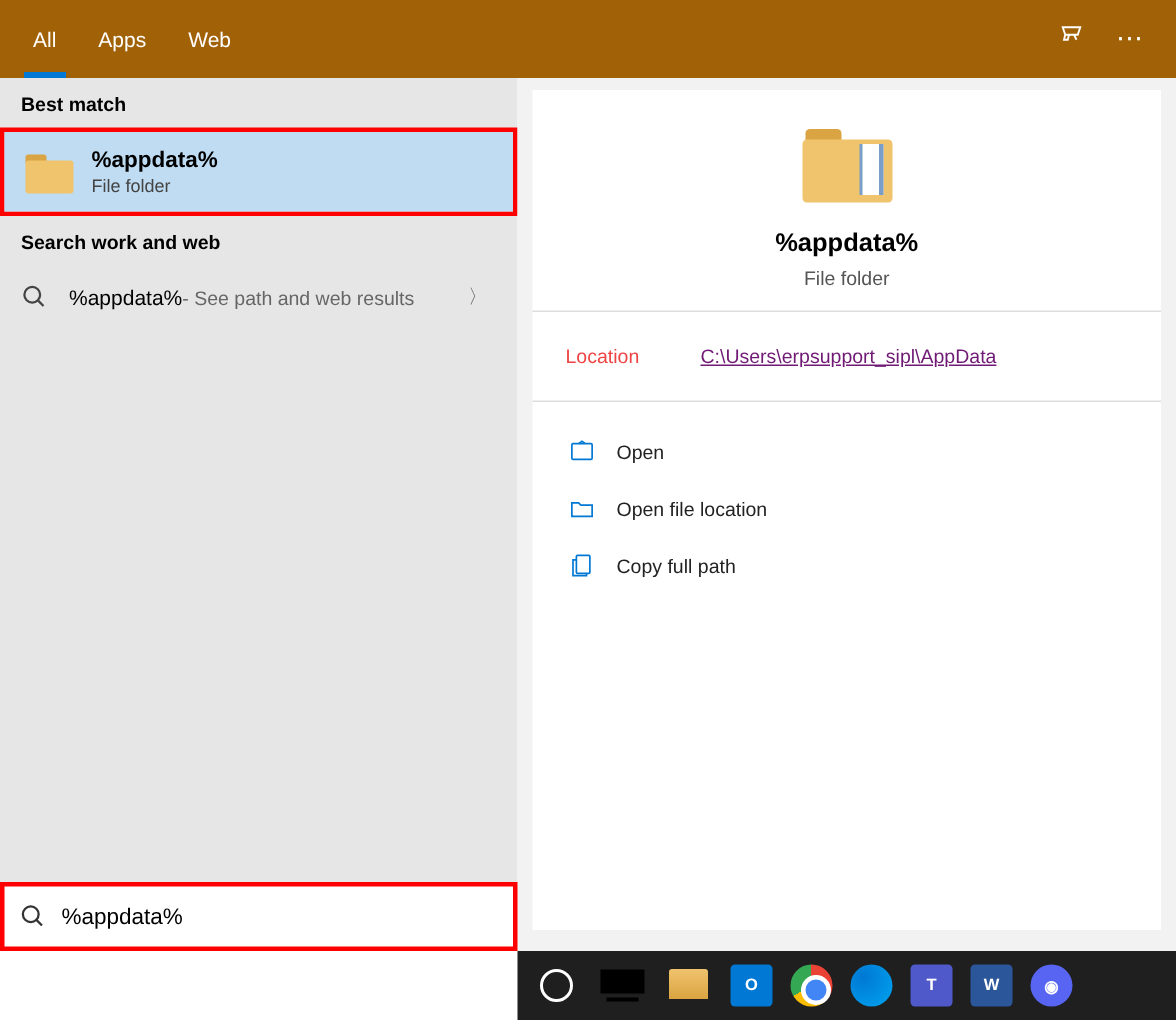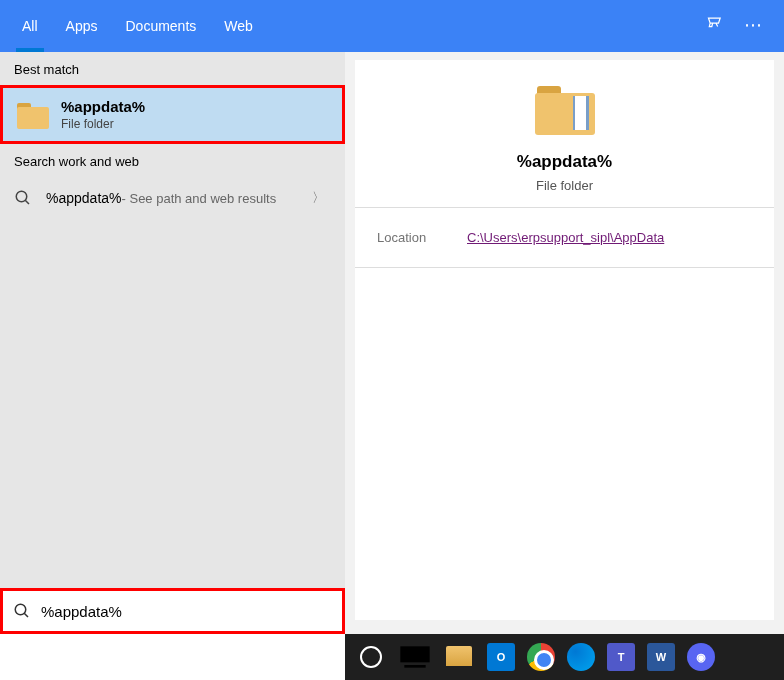--- a/index.html
+++ b/index.html
@@ -1,29 +1,29 @@
 <!DOCTYPE html>
 <html><head>
 <meta charset="utf-8">
 <style>
 * { margin: 0; padding: 0; box-sizing: border-box; font-family: "Segoe UI", sans-serif; }
 body { width: 784px; height: 680px; background: #fff; overflow: hidden; position: relative; }
 
-.top-bar { height: 52px; background: #3b82f6; display: flex; align-items: center; padding: 0 8px; }
+.top-bar { height: 52px; background: #a16207; display: flex; align-items: center; padding: 0 8px; }
 .tab { color: #fff; font-size: 14px; padding: 0 14px; height: 52px; display: flex; align-items: center; cursor: pointer; position: relative; }
 .tab.active::after { content: ""; position: absolute; bottom: 0; left: 8px; right: 8px; height: 4px; background: #0078d4; }
 .tab .chev { margin-left: 4px; font-size: 10px; }
 .top-icons { margin-left: auto; display: flex; gap: 18px; color: #fff; padding-right: 14px; }
 .top-icons span { font-size: 18px; }
 
 .main { display: flex; height: 582px; }
 .left { width: 345px; background: #e6e6e6; display: flex; flex-direction: column; }
 .right { flex: 1; background: #f2f2f2; padding: 0; }
 
-.section-label { font-size: 13px; font-weight: 400; padding: 10px 14px 8px; color: #000; }
+.section-label { font-size: 13px; font-weight: 700; padding: 10px 14px 8px; color: #000; }
 
 .best-match-item { display: flex; align-items: center; padding: 10px 14px; background: #bfdcf2; cursor: pointer; }
 .highlight-box { border: 3px solid #ff0000; margin: 0; }
 .folder-icon { width: 32px; height: 28px; margin-right: 12px; position: relative; }
 .folder-icon::before { content: ""; position: absolute; top: 2px; left: 0; width: 14px; height: 6px; background: #d9a441; border-radius: 2px 2px 0 0; }
 .folder-icon::after { content: ""; position: absolute; top: 6px; left: 0; width: 32px; height: 22px; background: #f0c36d; border-radius: 2px; }
 .match-text { font-size: 15px; font-weight: 600; color: #000; }
 .match-sub { font-size: 12px; color: #444; margin-top: 2px; }
 
 .web-item { display: flex; align-items: center; padding: 12px 14px; cursor: pointer; }
@@ -36,21 +36,21 @@
 .detail-pane { background: #fff; margin: 8px 10px 0 10px; height: 560px; }
 .detail-header { text-align: center; padding: 24px 0 14px; border-bottom: 1px solid #ddd; }
 .big-folder { width: 60px; height: 52px; margin: 0 auto 16px; position: relative; }
 .big-folder::before { content: ""; position: absolute; top: 2px; left: 2px; width: 24px; height: 10px; background: #d9a441; border-radius: 3px 3px 0 0; }
 .big-folder::after { content: ""; position: absolute; top: 9px; left: 0; width: 60px; height: 42px; background: #f0c36d; border-radius: 3px; }
 .big-folder .pages { position: absolute; top: 12px; right: 6px; width: 14px; height: 34px; background: #fff; z-index: 2; border-right: 3px solid #7a9ec7; box-shadow: -2px 0 0 #7a9ec7; }
 .detail-title { font-size: 17px; font-weight: 600; color: #000; margin-bottom: 6px; }
 .detail-sub { font-size: 13px; color: #555; }
 
 .location-row { display: flex; padding: 22px 22px; border-bottom: 1px solid #ddd; font-size: 13px; }
-.location-label { color: #737373; width: 90px; }
+.location-label { color: #ef4444; width: 90px; }
 .location-path { color: #701a75; text-decoration: underline; }
 
 .actions { padding: 14px 18px; }
 .action-item { display: flex; align-items: center; padding: 10px 6px; cursor: pointer; font-size: 13px; color: #222; }
 .action-item svg { width: 18px; height: 18px; margin-right: 14px; stroke: #0078d4; fill: none; stroke-width: 1.5; }
 
 .search-bar-wrap { position: absolute; bottom: 46px; left: 0; width: 345px; height: 46px; background: #fff; border: 3px solid #ff0000; display: flex; align-items: center; padding: 0 10px; }
 .search-bar-wrap svg { width: 18px; height: 18px; stroke: #333; margin-right: 10px; }
 .search-input { border: none; outline: none; font-size: 15px; flex: 1; }
 
@@ -66,21 +66,20 @@
 .teams { background: #5059c9; }
 .word { background: #2b579a; }
 .discord { background: #5865f2; border-radius: 50%; }
 </style>
 </head>
 <body>
 
 <div class="top-bar">
   <div class="tab active">All</div>
   <div class="tab">Apps</div>
-  <div class="tab">Documents</div>
   <div class="tab">Web</div>
   <div class="top-icons">
     <span>
       <svg width="20" height="20" viewBox="0 0 24 24" fill="none" stroke="#fff" stroke-width="1.5">
           <path d="M3 5h14l-2 6H5z M5 11l-1 4h3l1-4 M12 11l2 4"></path>
         </svg>
     </span>
     <span>⋯</span>
   </div>
 </div>
@@ -117,20 +116,42 @@
         <div class="big-folder">
             <div class="pages"></div>
           </div>
         <div class="detail-title">%appdata%</div>
         <div class="detail-sub">File folder</div>
       </div>
       <div class="location-row">
         <div class="location-label">Location</div>
         <div class="location-path">C:\Users\erpsupport_sipl\AppData</div>
       </div>
+      <div class="actions">
+        <div class="action-item">
+          <svg viewBox="0 0 24 24">
+              <rect x="3" y="5" width="18" height="14" rx="1"></rect>
+              <path d="M9 5l3-2 3 2"></path>
+            </svg>
+          <span>Open</span>
+        </div>
+        <div class="action-item">
+          <svg viewBox="0 0 24 24">
+              <path d="M3 7h6l2 2h10v10H3z"></path>
+            </svg>
+          <span>Open file location</span>
+        </div>
+        <div class="action-item">
+          <svg viewBox="0 0 24 24">
+              <rect x="7" y="3" width="12" height="16" rx="1"></rect>
+              <path d="M7 7H4v14h12v-2"></path>
+            </svg>
+          <span>Copy full path</span>
+        </div>
+      </div>
     </div>
   </div>
 </div>
 
 <div class="search-bar-wrap">
   <svg viewBox="0 0 24 24" fill="none" stroke-width="2">
       <circle cx="10" cy="10" r="7"></circle>
       <line x1="20" y1="20" x2="15" y2="15"></line>
     </svg>
   <input class="search-input" value="%appdata%" style="">

